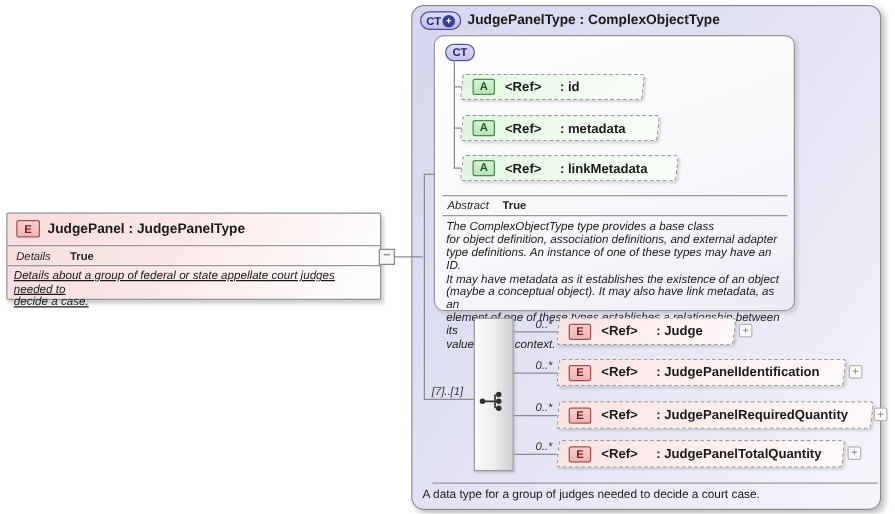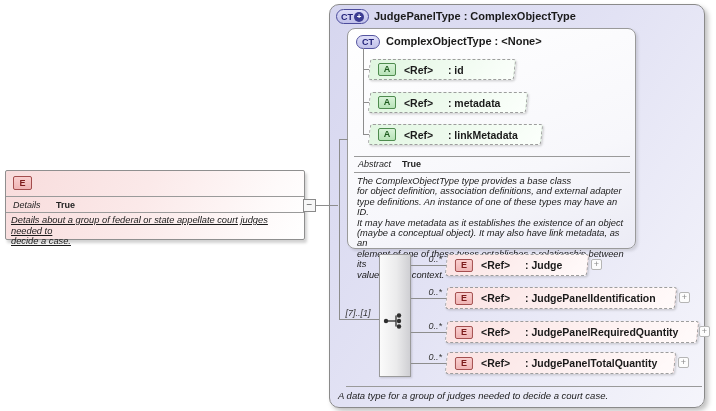--- a/index.html
+++ b/index.html
@@ -71,29 +71,30 @@
     font-size:9px;color:#333;}
 
   .seqbox{position:absolute;left:49px;top:249px;width:32px;height:123px;box-sizing:border-box;
     border:1px solid #9a9a9a;background:linear-gradient(to right,#fbfbfb,#ebebec 55%,#cfcfd3);
     box-shadow:1px 1px 2px rgba(0,0,0,0.15);}
   .seqicon{position:absolute;left:52px;top:307px;}
 
   .plusbox{position:absolute;width:11px;height:11px;box-sizing:border-box;border:1px solid #b5b5b5;
     background:#fcfcfc;color:#8a8a8a;font-size:9px;line-height:9px;text-align:center;border-radius:2px;}
 
-  .footer-text{position:absolute;left:8px;top:385px;font-style:italic;font-size:9.5px;color:#1a1a1a;white-space:nowrap;}
+  .footer-text{position:absolute;left:8px;top:385px;font-size:9.5px;color:#1a1a1a;white-space:nowrap;}
 </style>
 </head>
 <body>
 
 <div class="canvas">
 
   <div class="node-left">
     <span class="badge e" style="left:7px;top:5px;">E</span>
+    <span class="node-title" style="left:32px;top:6px;">JudgePanel : JudgePanelType</span>
     <div class="divider" style="top:25px;"></div>
     <span class="prop-label" style="left:7px;top:29px;">Details</span>
     <span class="prop-value" style="left:50px;top:29px;">True</span>
     <div class="divider" style="top:41px;"></div>
     <div class="desc" style="left:5px;top:44px;width:290px;text-decoration:underline;">Details about a group of federal or state appellate court judges needed to
 decide a case.</div>
   </div>
 
   <div class="hline entry-line"></div>
   <div class="minusbox">−</div>
@@ -101,21 +102,20 @@
   <div class="outer">
 
     <div class="ctplus">
       <span class="txt">CT</span>
       <span class="plus-circle">+</span>
     </div>
     <span class="node-title" style="left:44px;top:5px;">JudgePanelType : ComplexObjectType</span>
 
     <div class="inner">
       <span class="badge ct" style="left:8px;top:6px;">CT</span>
-      <span class="node-title" style="left:38px;top:6px;">ComplexObjectType : &lt;None&gt;</span>
 
       <div class="vline" style="left:15px;top:19px;height:87px;"></div>
       <div class="hline" style="left:15px;top:40px;width:7px;"></div>
       <div class="hline" style="left:15px;top:73px;width:7px;"></div>
       <div class="hline" style="left:15px;top:105px;width:7px;"></div>
 
       <div class="tag attr" style="left:21px;top:30px;width:146px;">
         <span class="badge a bdg">A</span>
         <span class="ref">&lt;Ref&gt;</span>
         <span class="nm">: id</span>

